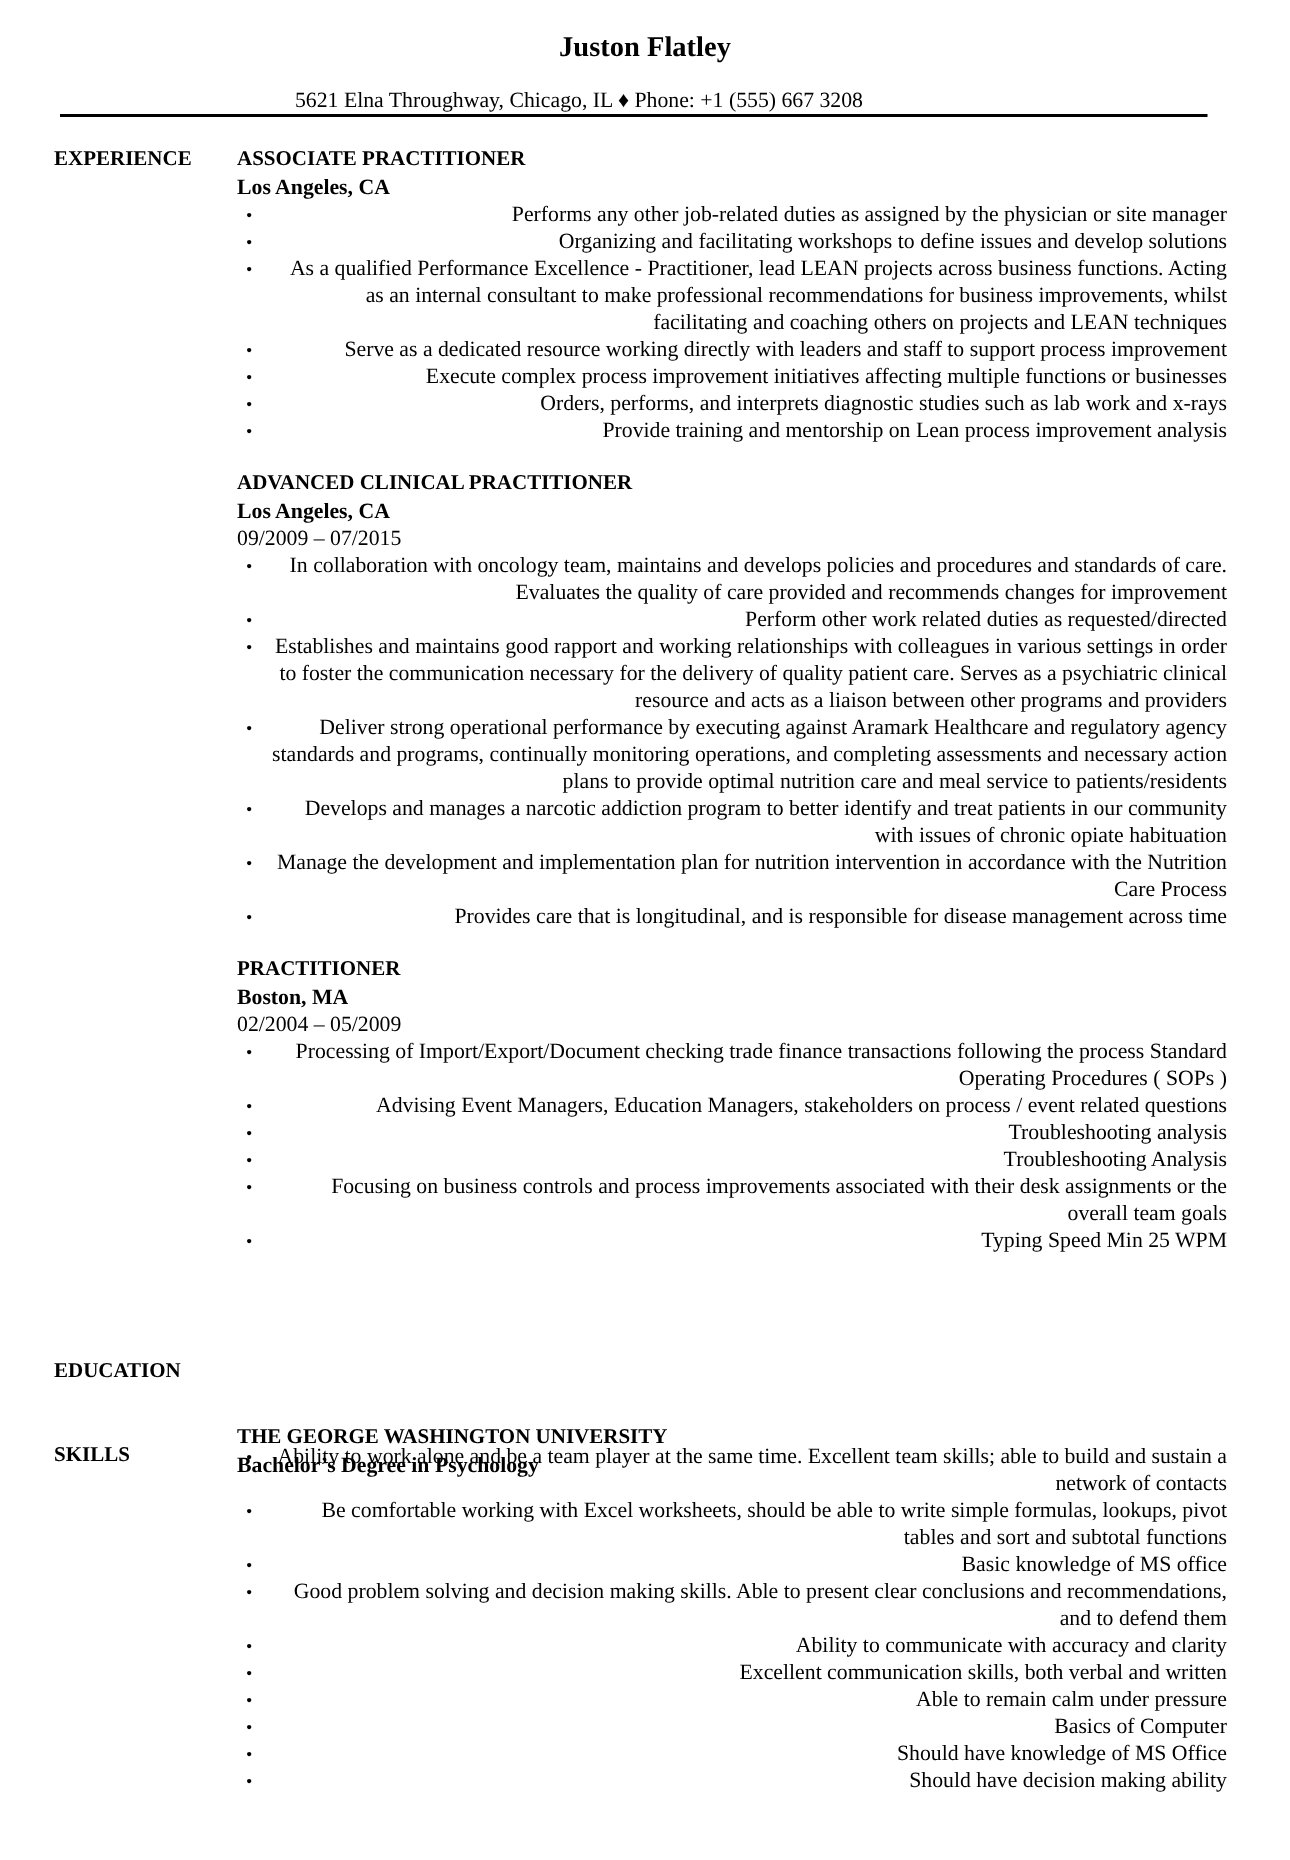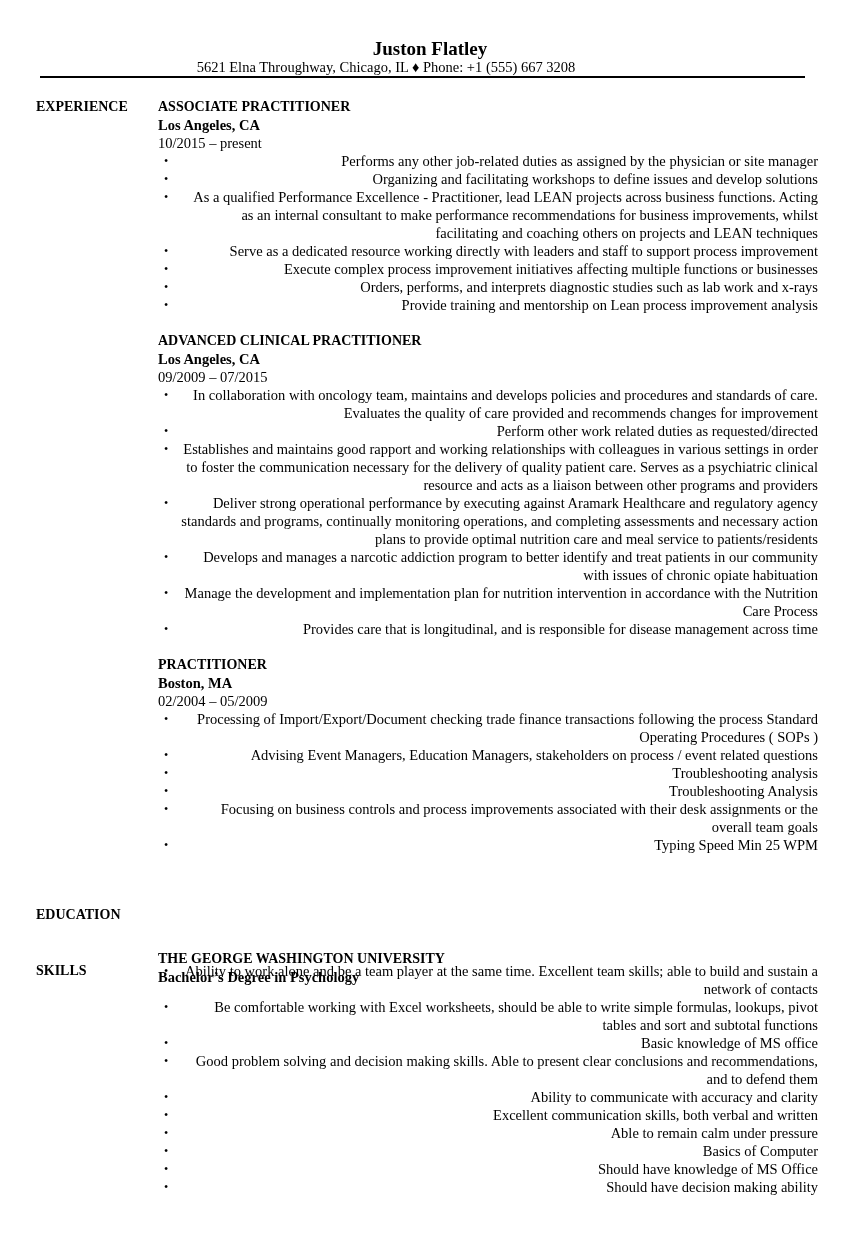--- a/index.html
+++ b/index.html
@@ -3,21 +3,21 @@
 <meta charset="utf-8">
 <style>
   html, body { margin: 0; padding: 0; background: #ffffff; }
   body {
     width: 860px; height: 1240px; position: relative; overflow: hidden;
     font-family: "Liberation Serif", "DejaVu Serif", serif;
     color: #000; font-size: 14.5px; line-height: 18px;
   }
   .header { position: absolute; left: 0; top: 0; width: 860px; }
   .name {
-    position: absolute; top: 38px; left: 0; width: 860px; text-align: center;
+    position: absolute; top: 21px; left: 0; width: 860px; text-align: center;
     font-weight: bold; font-size: 19px; line-height: 22px;
   }
   .contact {
     position: absolute; top: 58px; left: 0; width: 772px; text-align: center;
     font-weight: normal; font-size: 14.5px; line-height: 18px;
   }
   .rule {
     position: absolute; top: 76px; left: 40px; width: 765px; height: 2px; background: #000;
   }
   .section { position: absolute; left: 0; width: 860px; }
@@ -48,25 +48,24 @@
   <div class="rule"></div>
 </div>
 
 <div class="section" style="top:98px;">
   <div class="sec-label">EXPERIENCE</div>
   <div class="sec-body">
 
     <div class="job">
       <div class="job-title">ASSOCIATE PRACTITIONER</div>
       <div class="job-loc">Los Angeles, CA</div>
-      <div class="job-dates">10/2015 – present</div>
       <ul class="bullets">
         <li>Performs any other job-related duties as assigned by the physician or site manager</li>
         <li>Organizing and facilitating workshops to define issues and develop solutions</li>
-        <li>As a qualified Performance Excellence - Practitioner, lead LEAN projects across business functions. Acting as an internal consultant to make performance recommendations for business improvements, whilst facilitating and coaching others on projects and LEAN techniques</li>
+        <li>As a qualified Performance Excellence - Practitioner, lead LEAN projects across business functions. Acting as an internal consultant to make professional recommendations for business improvements, whilst facilitating and coaching others on projects and LEAN techniques</li>
         <li>Serve as a dedicated resource working directly with leaders and staff to support process improvement</li>
         <li>Execute complex process improvement initiatives affecting multiple functions or businesses</li>
         <li>Orders, performs, and interprets diagnostic studies such as lab work and x-rays</li>
         <li>Provide training and mentorship on Lean process improvement analysis</li>
       </ul>
     </div>
 
     <div class="job">
       <div class="job-title">ADVANCED CLINICAL PRACTITIONER</div>
       <div class="job-loc">Los Angeles, CA</div>

